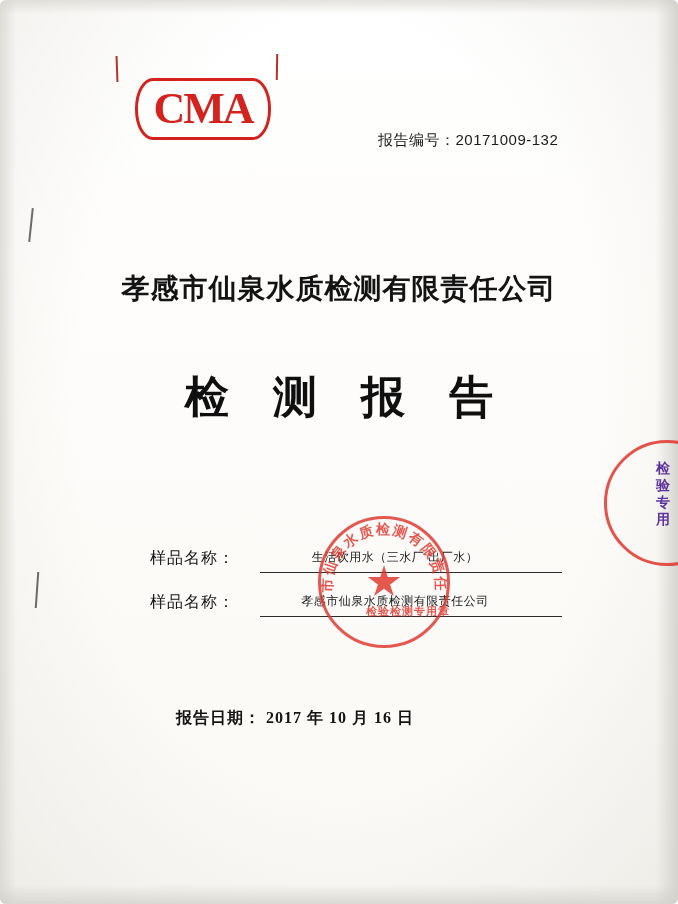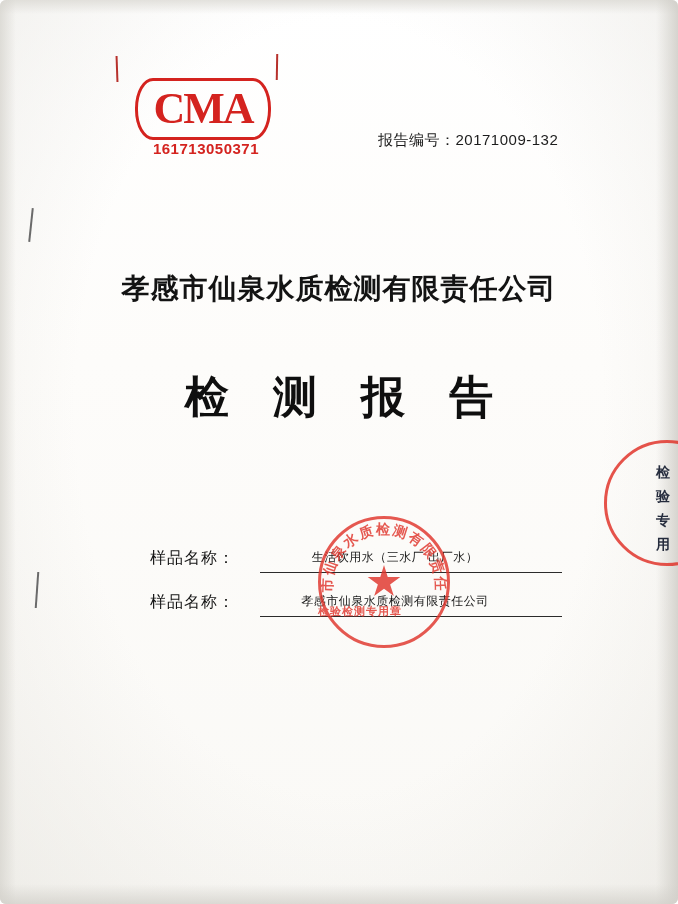--- a/index.html
+++ b/index.html
@@ -253,21 +253,21 @@
     font-family: "Liberation Sans", sans-serif;
     font-size: 14px;
     font-weight: bold;
     letter-spacing: 2px;
   }
   .stamp-bottom {
     position: absolute;
     left: 0;
     top: 88px;
     width: 132px;
-    text-align: left;
+    text-align: right;
     color: #e0352c;
     font-family: "Liberation Sans", sans-serif;
     font-size: 11px;
     font-weight: bold;
     letter-spacing: 1px;
   }
 
   
   .side-seal {
     position: absolute;
@@ -278,25 +278,25 @@
     border: 3px solid #e0352c;
     border-radius: 50%;
     opacity: 0.85;
     pointer-events: none;
   }
   .side-seal-text {
     position: absolute;
     right: 2px;
     top: 460px;
     width: 26px;
-    color: #0f172a;
+    color: #4c1d95;
     font-family: "Liberation Sans", sans-serif;
     font-weight: bold;
     font-size: 14px;
-    line-height: 24px;
+    line-height: 17px;
     text-align: center;
     letter-spacing: 0;
     opacity: 0.9;
     pointer-events: none;
   }
 </style>
 </head>
 <body>
 
 <div class="page">
@@ -308,21 +308,20 @@
   <div class="edge-bottom"></div>
 
   <div class="tick tick-v1"></div>
   <div class="tick tick-v2"></div>
   <div class="tick tick-l1"></div>
   <div class="tick tick-l2"></div>
 
   <div class="cma-block">
     <div class="cma-oval"></div>
     <div class="cma-text">CMA</div>
-    <div class="cma-code">161713050371</div>
   </div>
 
   <div class="report-no">
     <span>报告编号：</span><span>20171009-132</span>
   </div>
 
   <div class="company-name">孝感市仙泉水质检测有限责任公司</div>
 
   <div class="doc-title">检 测 报 告</div>
 
@@ -336,20 +335,23 @@
 
 
     <div class="field-row">
       <div class="field-label">样品名称：</div>
       <div class="field-value center">孝感市仙泉水质检测有限责任公司</div>
       <div class="field-rule"></div>
     </div>
 
   </div>
 
+  <div class="date-line">
+    <span>报告日期：</span><span class="num">2017</span><span>年</span><span class="num">10</span><span>月</span><span class="num">16</span><span>日</span>
+  </div>
 
   <div class="stamp">
     <div class="stamp-ring"></div>
     <svg class="stamp-arc" viewBox="0 0 132 132">
       <defs>
         <path id="arcpath" d="M 14,70 A 52,52 0 0 1 118,70" fill="none"></path>
       </defs>
       <text text-anchor="middle">
         <textPath href="#arcpath" startOffset="50%" id="seal-arc-textpath">孝感市仙泉水质检测有限责任公司</textPath>
       </text>

